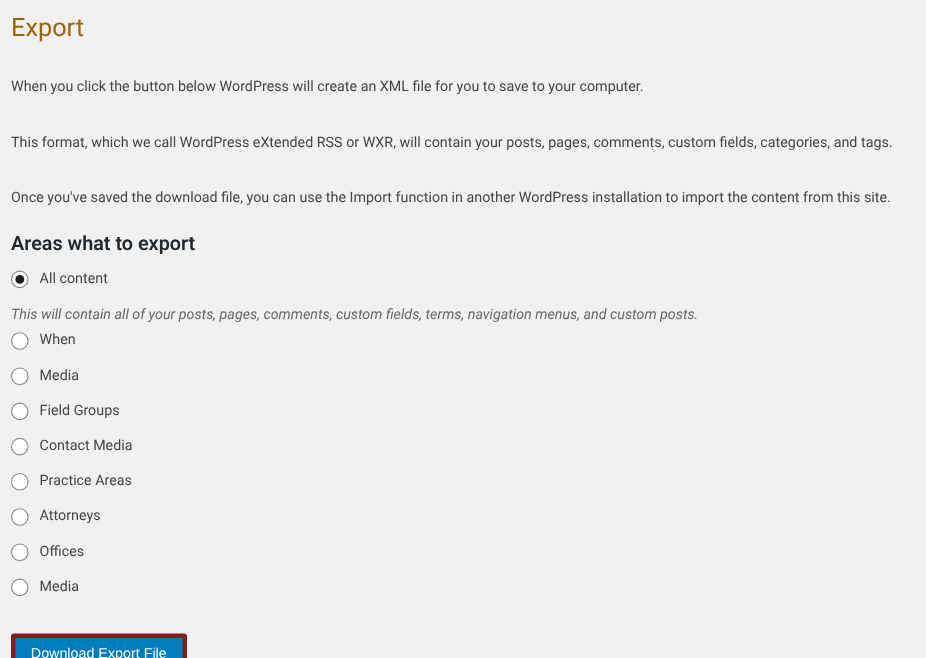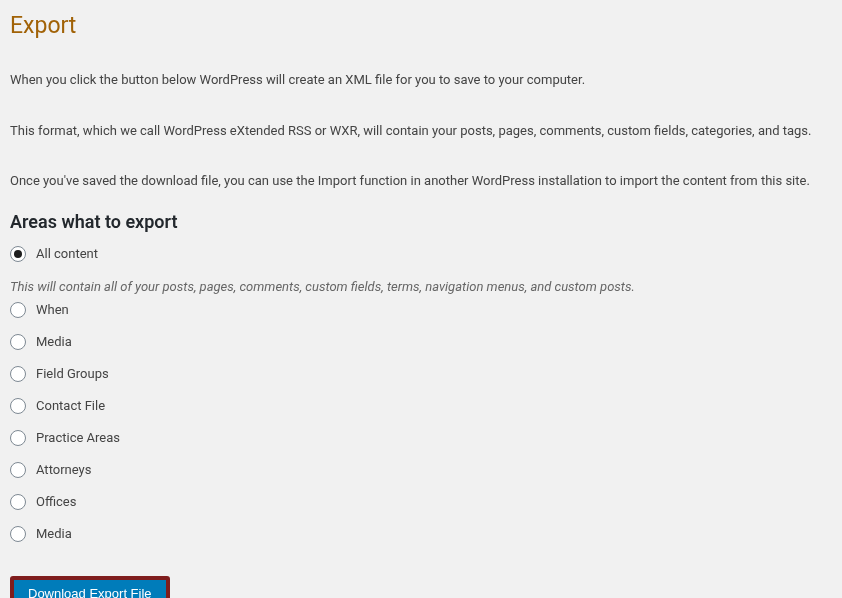--- a/index.html
+++ b/index.html
@@ -109,21 +109,21 @@
   <label>Media</label>
 </div>
 
 <div class="option-row">
   <span class="radio"></span>
   <label>Field Groups</label>
 </div>
 
 <div class="option-row">
   <span class="radio"></span>
-  <label>Contact File</label>
+  <label>Contact Media</label>
 </div>
 
 <div class="option-row">
   <span class="radio"></span>
   <label>Practice Areas</label>
 </div>
 
 <div class="option-row">
   <span class="radio"></span>
   <label>Attorneys</label>

